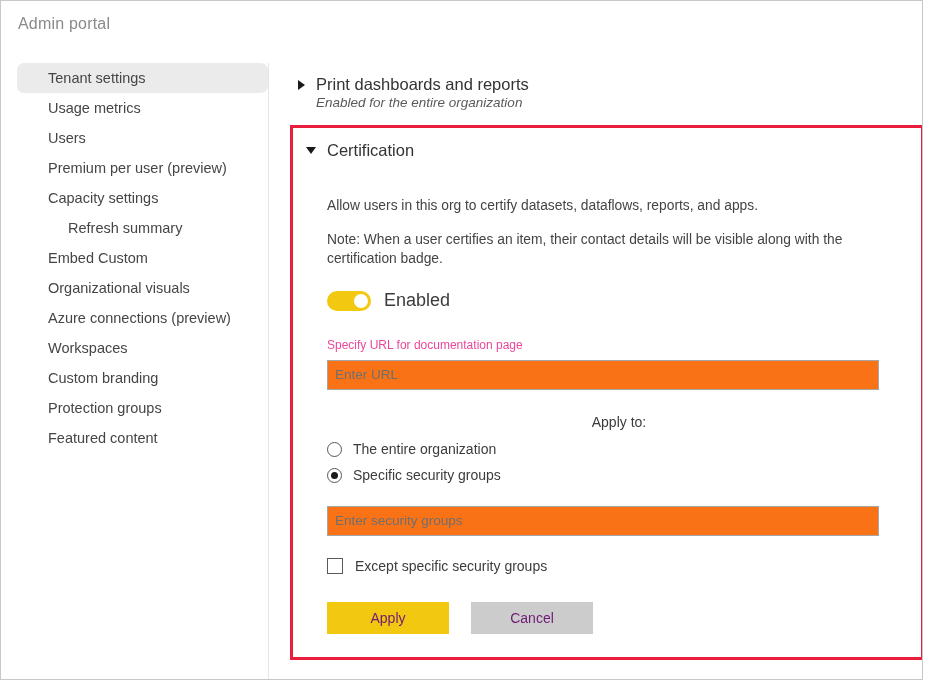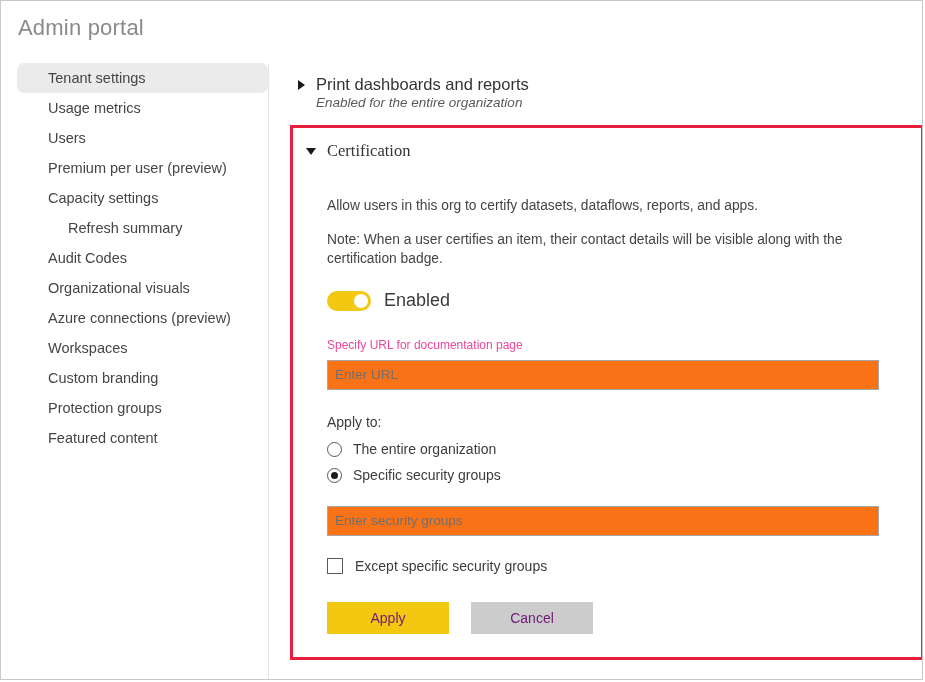--- a/index.html
+++ b/index.html
@@ -25,21 +25,21 @@
     background: #ffffff;
     box-sizing: border-box;
     overflow: hidden;
   }
 
   
   #app-title {
     position: absolute;
     left: 17px;
     top: 14px;
-    font-size: 22px;
+    font-size: 16px;
     font-weight: 400;
     color: #8a8a8a;
     letter-spacing: 0.2px;
     white-space: nowrap;
   }
 
   
   #sidebar {
     position: absolute;
     left: 0;
@@ -133,21 +133,20 @@
     background: #ffffff;
   }
   #cert-head {
     position: absolute;
     left: 13px;
     top: 13px;
     display: flex;
     align-items: center;
     gap: 11px;
     cursor: pointer;
-    font-family: Liberation Serif, serif;
   }
   .cert-body {
     position: absolute;
     left: 34px;
     top: 68px;
     right: 10px;
   }
   .para {
     font-size: 13.8px;
     color: #444444;
@@ -209,20 +208,21 @@
   .txt-input::placeholder {
     color: #6f6f6f;
     opacity: 1;
   }
 
   .apply-label {
     font-size: 14px;
     color: #3c3c3c;
     margin-top: 24px;
     margin-bottom: 6px;
+    text-align: center;
   }
   .radio-row {
     display: flex;
     align-items: center;
     gap: 11px;
     height: 26px;
     cursor: pointer;
     text-align: right;
   }
   .radio {
@@ -307,21 +307,21 @@
     <div class="nav-item">
       <span>Premium per user (preview)</span>
     </div>
     <div class="nav-item">
       <span>Capacity settings</span>
     </div>
     <div class="nav-item sub">
       <span>Refresh summary</span>
     </div>
     <div class="nav-item">
-      <span>Audit Codes</span>
+      <span>Embed Custom</span>
     </div>
     <div class="nav-item">
       <span>Organizational visuals</span>
     </div>
     <div class="nav-item">
       <span>Azure connections (preview)</span>
     </div>
     <div class="nav-item">
       <span>Workspaces</span>
     </div>

